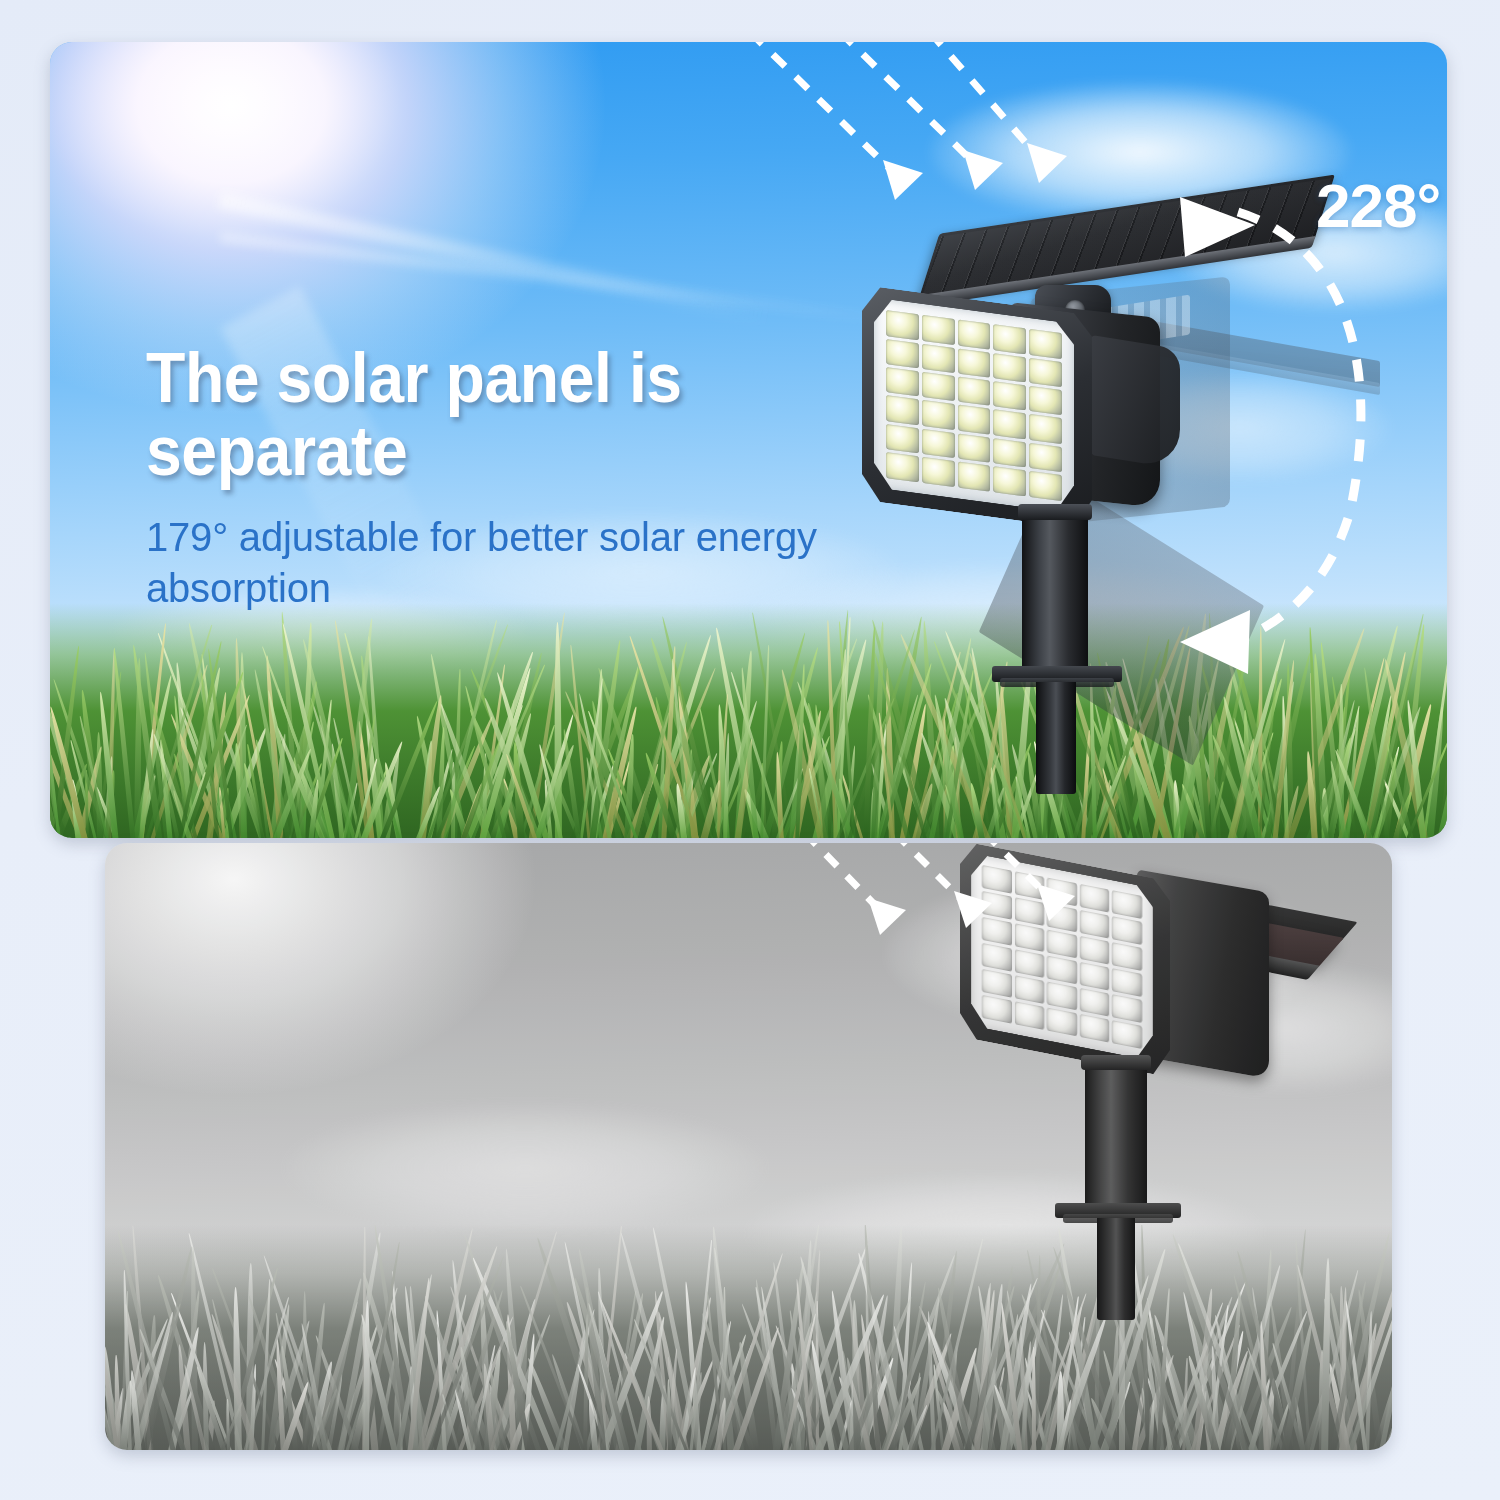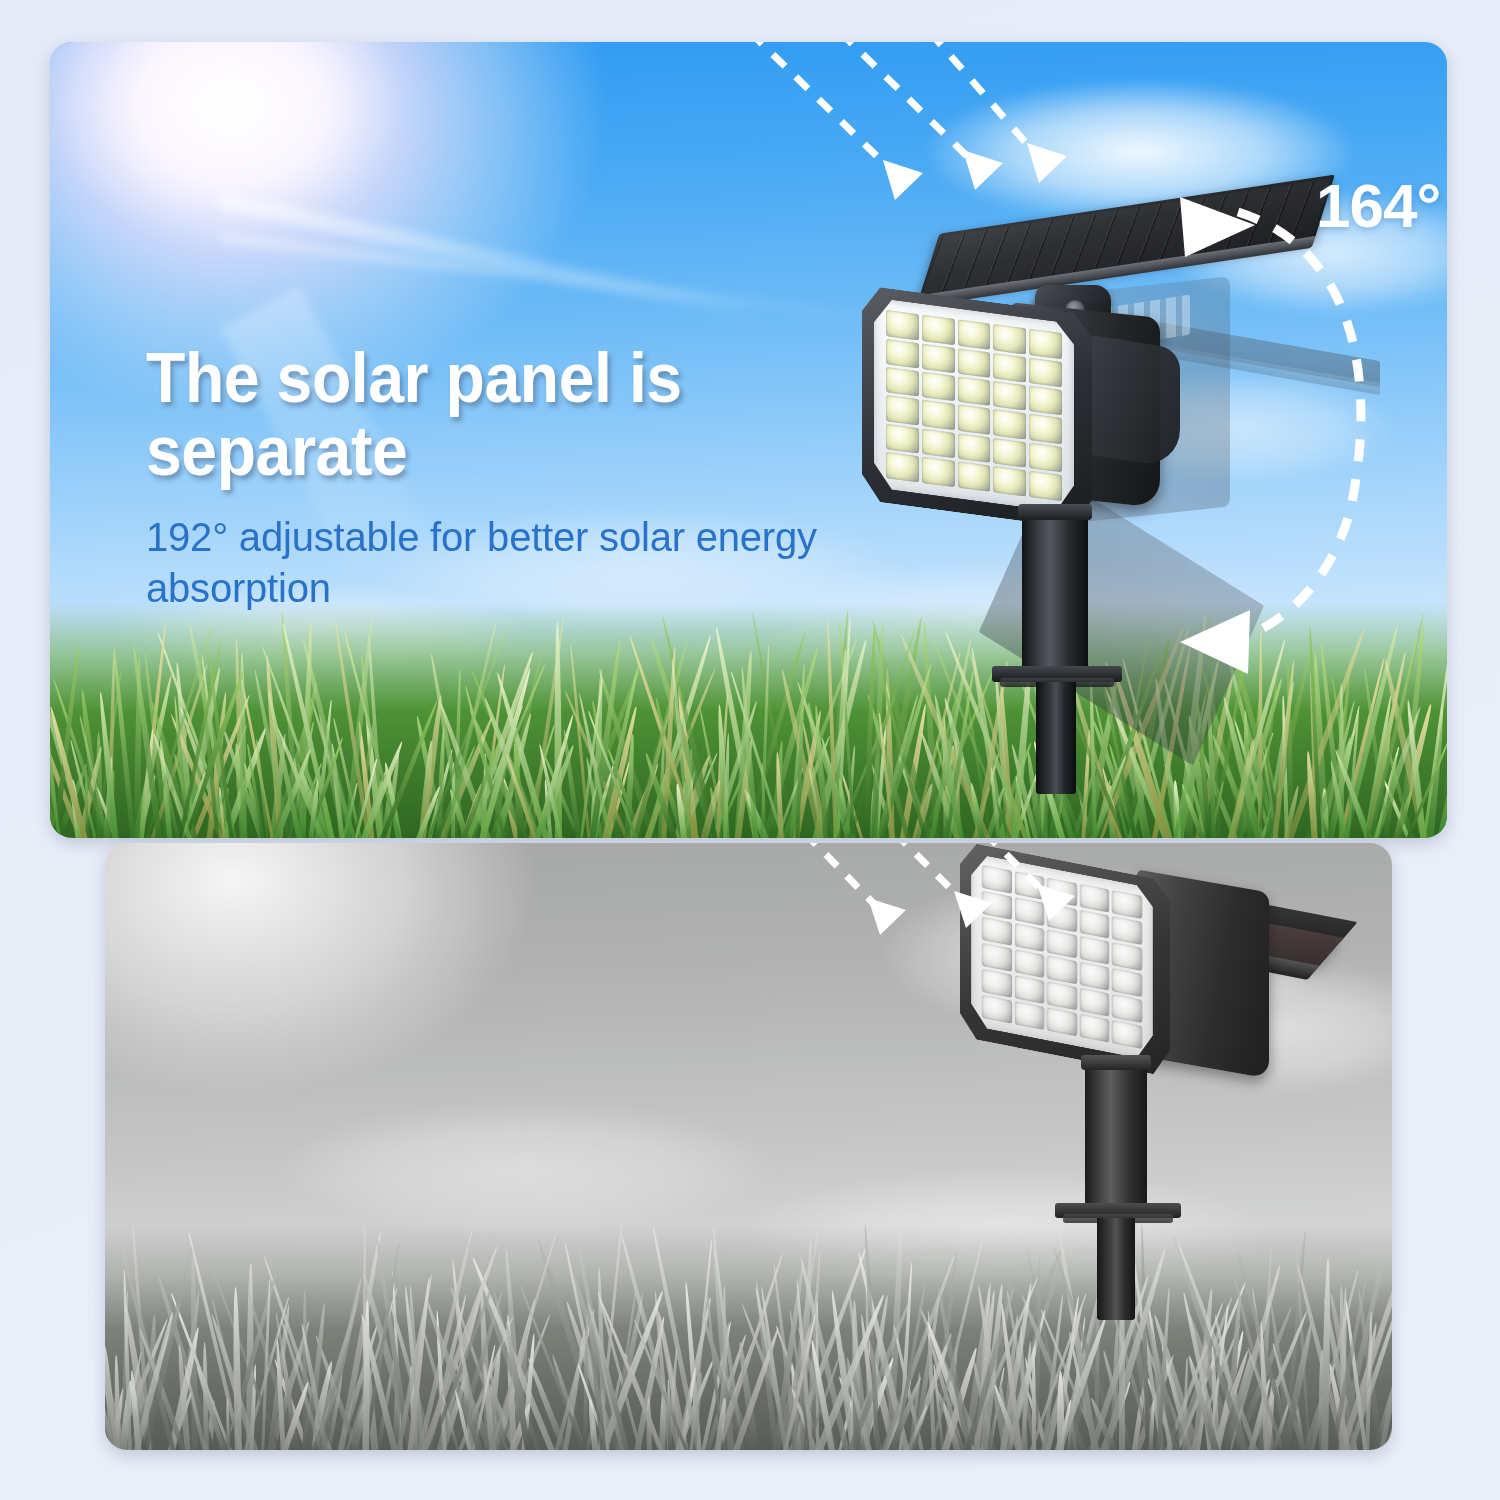--- a/index.html
+++ b/index.html
@@ -725,22 +725,22 @@
       <polygon points="913,108 953,121 925,148"></polygon>
       <polygon points="977,101 1017,114 989,141"></polygon>
     </g>
 
     <path d="M 1188,170 C 1300,205 1330,330 1300,470 C 1275,555 1220,590 1163,608" stroke="#ffffff" stroke-width="9" stroke-dasharray="22 18" fill="none" stroke-linecap="butt"></path>
     <polygon points="1130,155 1205,183 1135,215" fill="#ffffff"></polygon>
     <polygon points="1130,600 1200,568 1198,632" fill="#ffffff"></polygon>
   </svg>
 
   <div class="headline" id="top-headline">The solar panel is separate</div>
-  <div class="subline">192° adjustable for better solar energy absorption</div>
-  <div class="angle-label">164°</div>
+  <div class="subline">179° adjustable for better solar energy absorption</div>
+  <div class="angle-label">228°</div>
 </div>
 
 <div class="card" id="card-bottom">
 
   <div class="desat" style="position:absolute;inset:0;">
     <div class="sky" style="background:
         radial-gradient(ellipse 420px 300px at 10% 6%, rgba(255,255,255,.95) 0%, rgba(240,242,246,.6) 40%, rgba(220,226,234,0) 72%),
         linear-gradient(178deg,#9fa8b2 0%,#aab2bb 20%,#bcc3ca 42%,#d2d7dc 66%,#e4e8eb 88%,#eef1f3 100%);"></div>
 
     <div class="cloud" style="left:780px;top:30px;width:440px;height:160px;opacity:.75;"></div>

